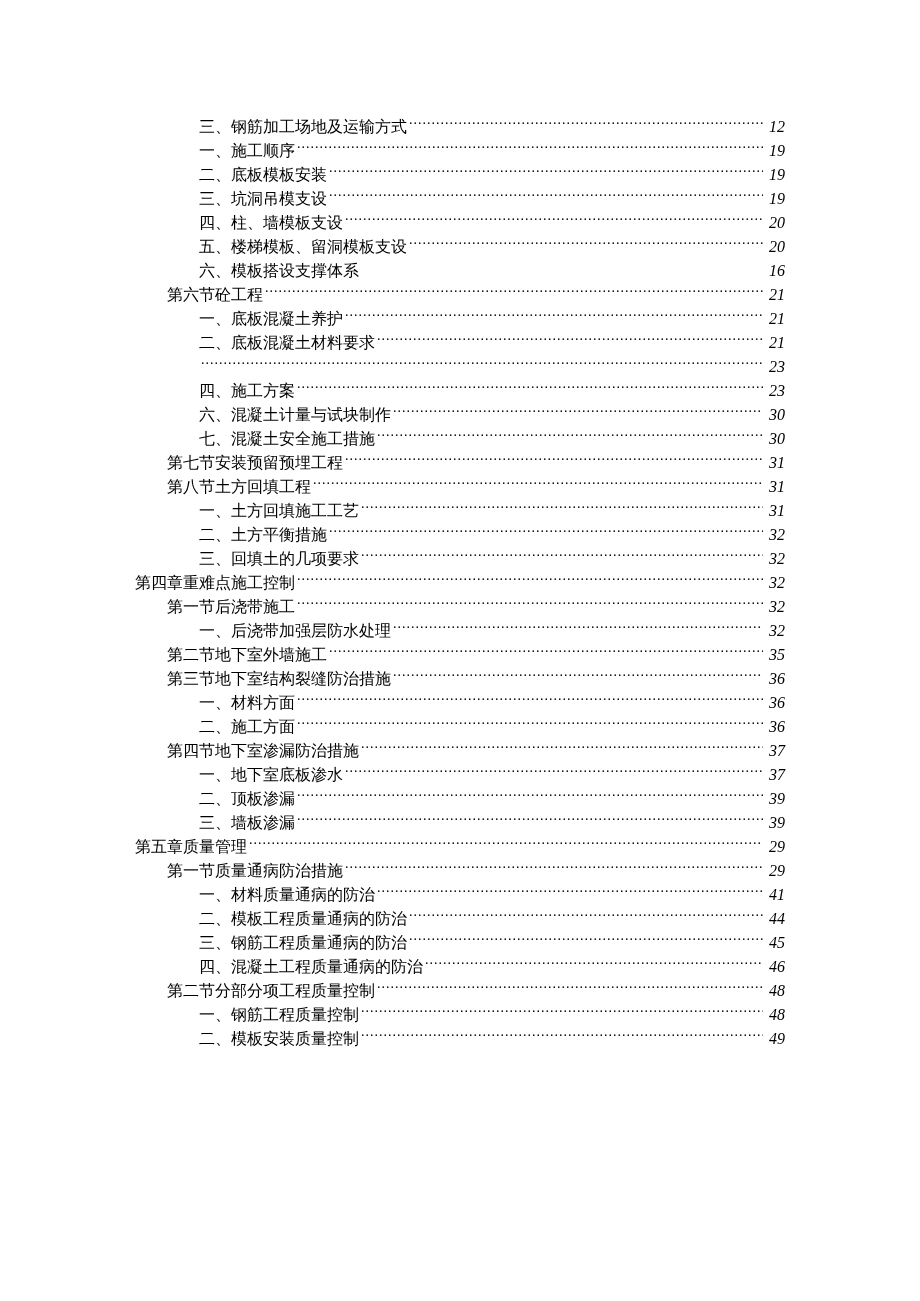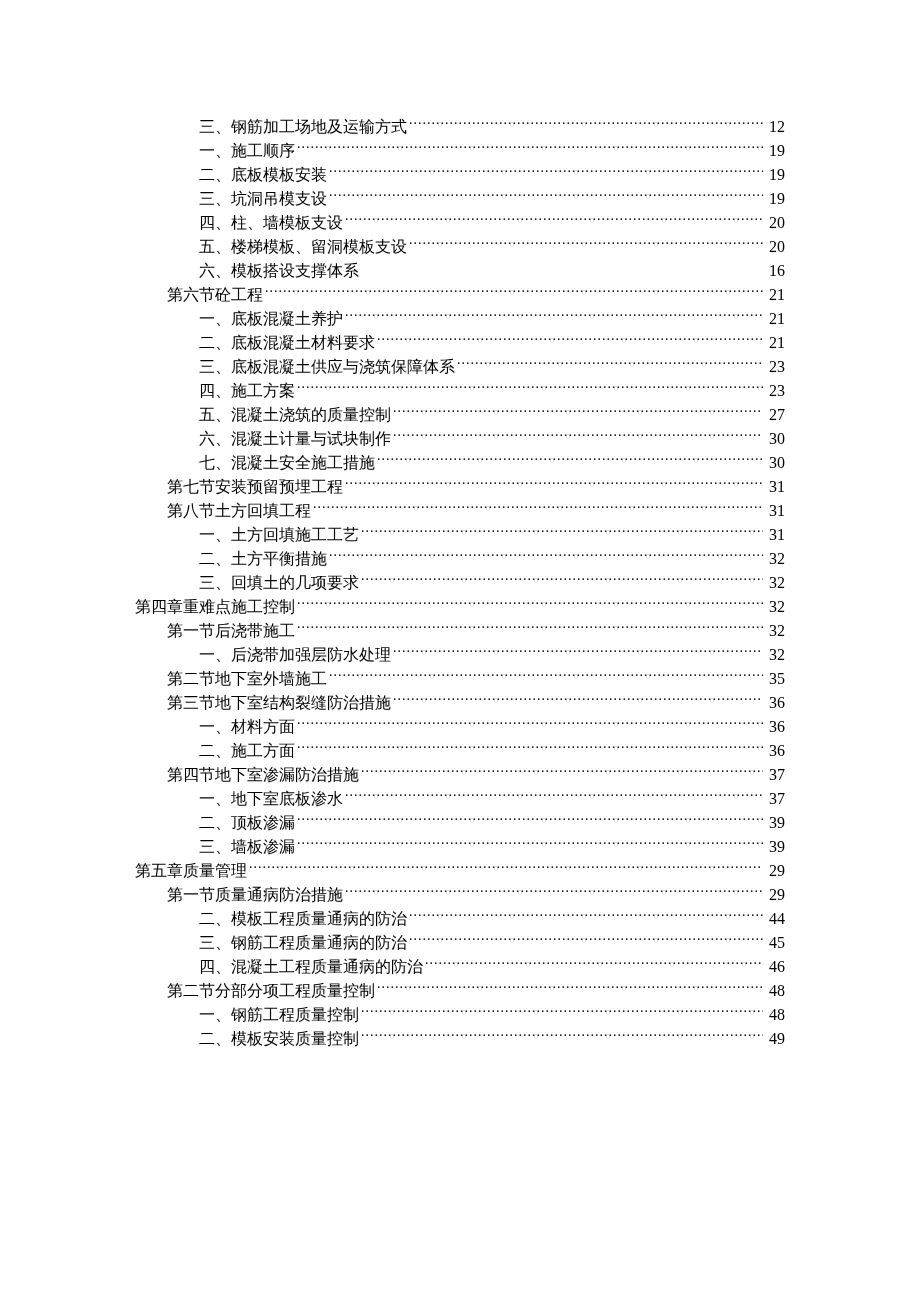--- a/index.html
+++ b/index.html
@@ -43,20 +43,21 @@
       bottom: 0;
       font-size: 14px;
     }
     .nodots {
       flex: 1;
     }
     .page {
       flex-shrink: 0;
       text-align: right;
       min-width: 20px;
+      font-style: italic;
     }
   </style>
 </head>
 <body>
 
 <div id="toc-container">
     <div class="toc-line indent-2">
       <span class="label">三、钢筋加工场地及运输方式</span>
       <span class="dots"></span>
       <span class="page">12</span>
@@ -100,33 +101,27 @@
       <span class="label">一、底板混凝土养护</span>
       <span class="dots"></span>
       <span class="page">21</span>
     </div>
     <div class="toc-line indent-2">
       <span class="label">二、底板混凝土材料要求</span>
       <span class="dots"></span>
       <span class="page">21</span>
     </div>
     <div class="toc-line indent-2">
-      <span class="label">三、底板混凝土供应与浇筑保障体系</span>
       <span class="dots"></span>
       <span class="page">23</span>
     </div>
     <div class="toc-line indent-2">
       <span class="label">四、施工方案</span>
       <span class="dots"></span>
       <span class="page">23</span>
-    </div>
-    <div class="toc-line indent-2">
-      <span class="label">五、混凝土浇筑的质量控制</span>
-      <span class="dots"></span>
-      <span class="page">27</span>
     </div>
     <div class="toc-line indent-2">
       <span class="label">六、混凝土计量与试块制作</span>
       <span class="dots"></span>
       <span class="page">30</span>
     </div>
     <div class="toc-line indent-2">
       <span class="label">七、混凝土安全施工措施</span>
       <span class="dots"></span>
       <span class="page">30</span>
@@ -213,20 +208,25 @@
     </div>
     <div class="toc-line indent-0">
       <span class="label">第五章质量管理</span>
       <span class="dots"></span>
       <span class="page">29</span>
     </div>
     <div class="toc-line indent-1">
       <span class="label">第一节质量通病防治措施</span>
       <span class="dots"></span>
       <span class="page">29</span>
+    </div>
+    <div class="toc-line indent-2">
+      <span class="label">一、材料质量通病的防治</span>
+      <span class="dots"></span>
+      <span class="page">41</span>
     </div>
     <div class="toc-line indent-2">
       <span class="label">二、模板工程质量通病的防治</span>
       <span class="dots"></span>
       <span class="page">44</span>
     </div>
     <div class="toc-line indent-2">
       <span class="label">三、钢筋工程质量通病的防治</span>
       <span class="dots"></span>
       <span class="page">45</span>

